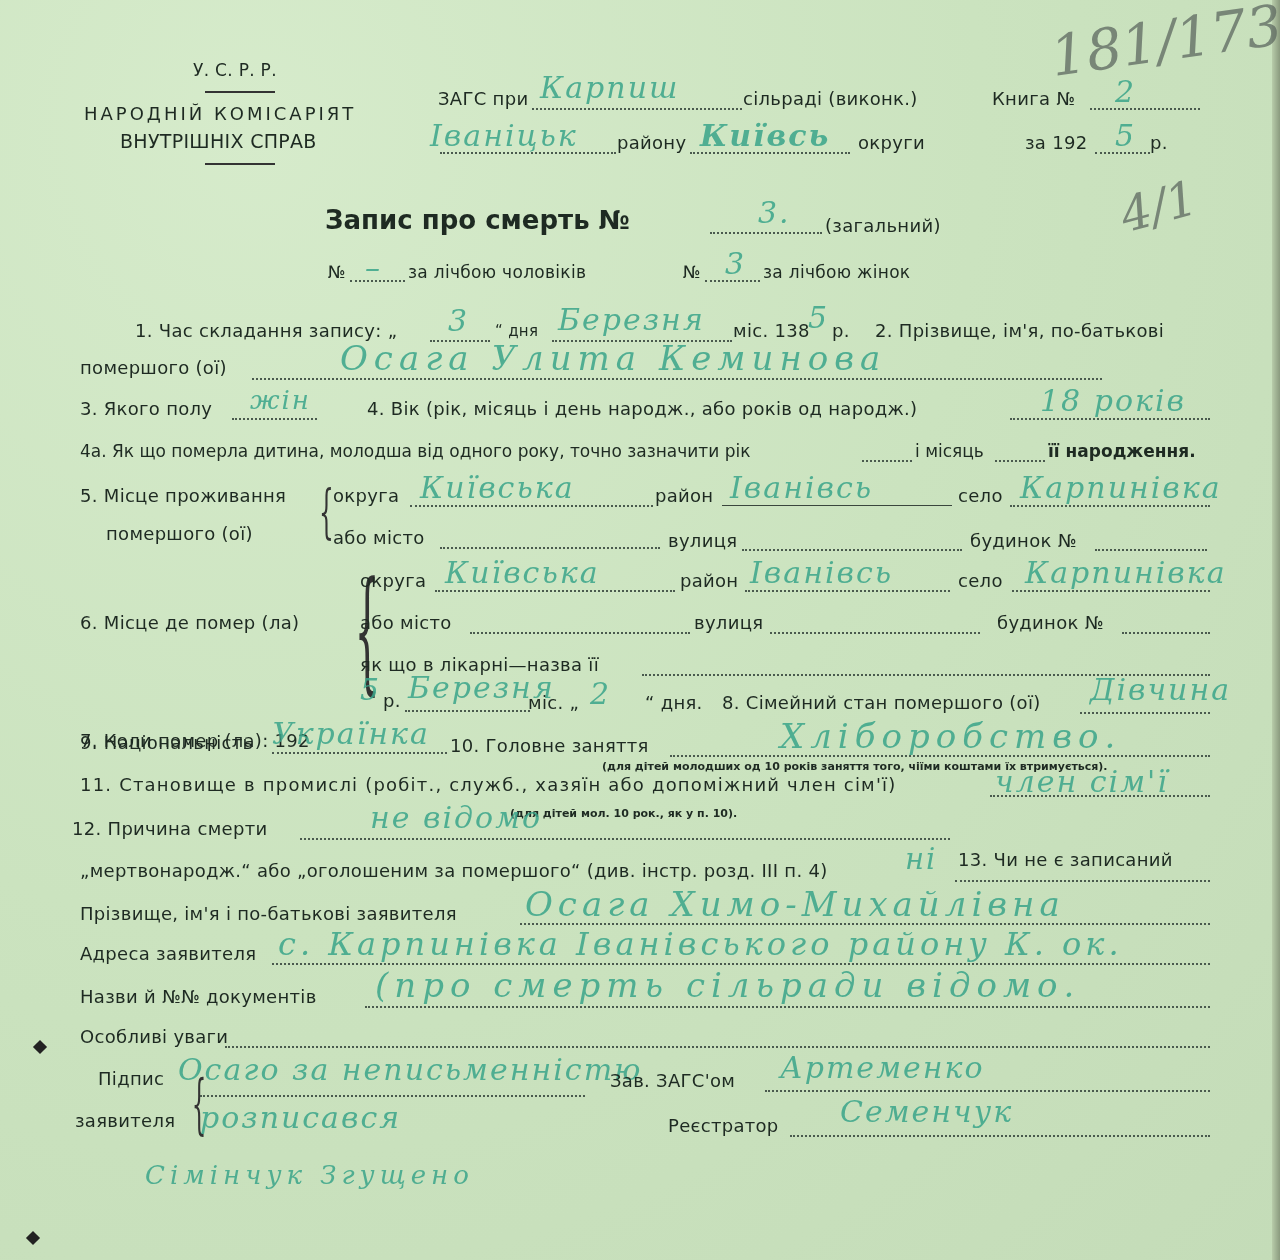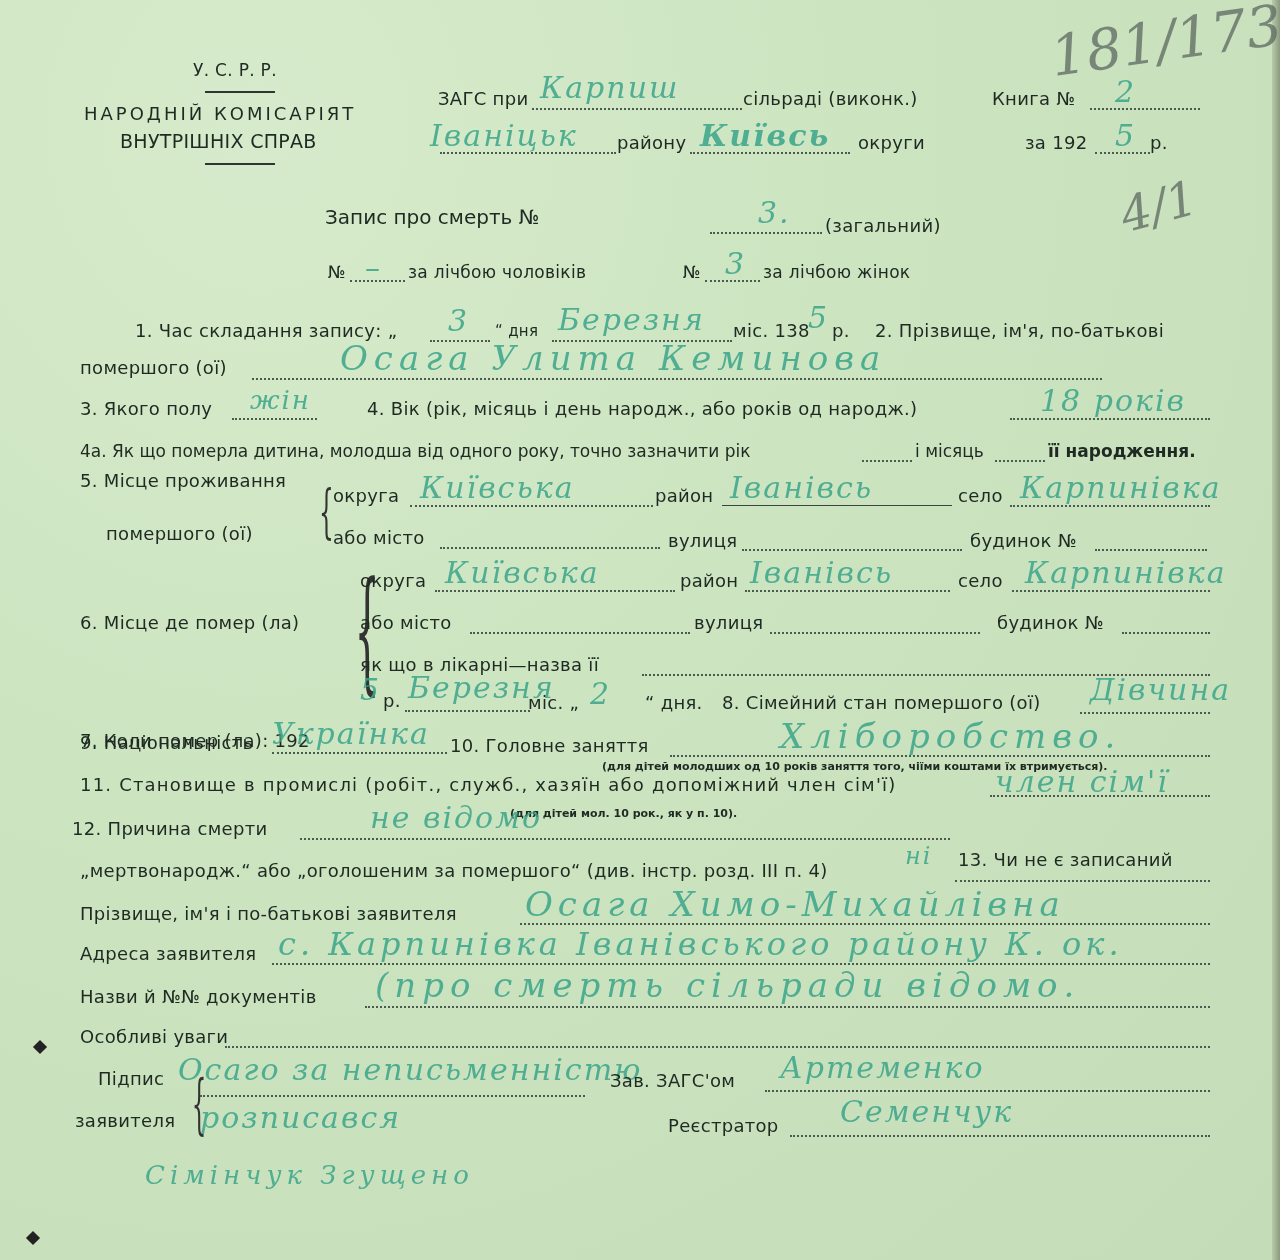--- a/index.html
+++ b/index.html
@@ -22,21 +22,21 @@
   }
   .pencil {
     position:absolute; white-space:nowrap;
     font-family:"DejaVu Serif", serif; font-style:italic;
     color:#5d6860; font-size:56px; opacity:0.75;
   }
   .dots { position:absolute; border-bottom:2px dotted #4a5a4e; height:0; }
   .line { position:absolute; border-bottom:1.5px solid #3a463d; height:0; }
   .rule { position:absolute; border-top:2px solid #333; width:70px; }
   .brace { position:absolute; font-family:"DejaVu Serif", serif; color:#333; }
-  .title { font-size:20px; font-weight:normal; }
+  .title { font-size:26px; font-weight:bold; }
   .rightedge { position:absolute; right:0; top:0; width:8px; height:1260px; background:linear-gradient(to right,#b8ccaa,#8a9a7e); }
   .stain { position:absolute; width:10px; height:10px; background:#222; transform:rotate(45deg); }
 </style>
 </head>
 <body>
 
 <div class="rightedge"></div>
 
 <div class="abs p" style="left:193px;top:60px;font-size:17px;">У. С. Р. Р.</div>
 <div class="rule" style="left:205px;top:91px;"></div>
@@ -99,21 +99,21 @@
 <div class="abs p" style="left:367px;top:398px;">4. Вік (рік, місяць і день народж., або років од народж.)</div>
 <div class="dots" style="left:1010px;top:418px;width:200px;"></div>
 <div class="hw" style="left:1040px;top:383px;">18 років</div>
 
 <div class="abs p" style="left:80px;top:441px;font-size:17px;letter-spacing:0;">4а. Як що померла дитина, молодша від одного року, точно зазначити рік</div>
 <div class="dots" style="left:862px;top:460px;width:50px;"></div>
 <div class="abs p" style="left:915px;top:441px;font-size:17px;letter-spacing:0;">і місяць</div>
 <div class="dots" style="left:995px;top:460px;width:50px;"></div>
 <div class="abs p" style="left:1048px;top:441px;font-size:17px;font-weight:bold;letter-spacing:0;">її народження.</div>
 
-<div class="abs p" style="left:80px;top:470px;">5. Місце проживання</div>
+<div class="abs p" style="left:80px;top:485px;">5. Місце проживання</div>
 <div class="abs p" style="left:106px;top:523px;">помершого (ої)</div>
 <div class="brace" style="left:308px;top:478px;font-size:58px;transform:scaleX(0.4);">{</div>
 <div class="abs p" style="left:333px;top:485px;">округа</div>
 <div class="dots" style="left:410px;top:505px;width:243px;"></div>
 <div class="hw" style="left:420px;top:470px;">Київська</div>
 <div class="abs p" style="left:655px;top:485px;">район</div>
 <div class="line" style="left:722px;top:505px;width:230px;"></div>
 <div class="hw" style="left:730px;top:470px;">Іванівсь</div>
 <div class="abs p" style="left:958px;top:485px;">село</div>
 <div class="dots" style="left:1010px;top:505px;width:200px;"></div>
@@ -169,21 +169,21 @@
 <div class="dots" style="left:990px;top:795px;width:220px;"></div>
 <div class="hw" style="left:995px;top:764px;">член сім'ї</div>
 <div class="abs sm" style="left:510px;top:807px;">(для дітей мол. 10 рок., як у п. 10).</div>
 
 <div class="abs p" style="left:72px;top:818px;">12. Причина смерти</div>
 <div class="dots" style="left:300px;top:838px;width:650px;"></div>
 <div class="hw" style="left:370px;top:800px;">не відомо</div>
 <div class="abs p" style="left:958px;top:849px;">13. Чи не є записаний</div>
 <div class="abs p" style="left:80px;top:860px;">„мертвонародж.“ або „оголошеним за помершого“ (див. інстр. розд. III п. 4)</div>
 <div class="dots" style="left:955px;top:880px;width:255px;"></div>
-<div class="hw" style="left:905px;top:842px;font-size:24px;font-style:italic;">ні</div>
+<div class="hw" style="left:905px;top:842px;font-size:29px;font-style:italic;">ні</div>
 
 <div class="abs p" style="left:80px;top:903px;">Прізвище, ім'я і по-батькові заявителя</div>
 <div class="dots" style="left:520px;top:923px;width:690px;"></div>
 <div class="hw" style="left:525px;top:884px;font-size:34px;letter-spacing:5px;">Осага Химо-Михайлівна</div>
 <div class="abs p" style="left:80px;top:943px;">Адреса заявителя</div>
 <div class="dots" style="left:272px;top:963px;width:938px;"></div>
 <div class="hw" style="left:278px;top:925px;font-size:32px;letter-spacing:4px;">с. Карпинівка Іванівського району К. ок.</div>
 
 <div class="abs p" style="left:80px;top:986px;">Назви й №№ документів</div>
 <div class="dots" style="left:365px;top:1006px;width:845px;"></div>

